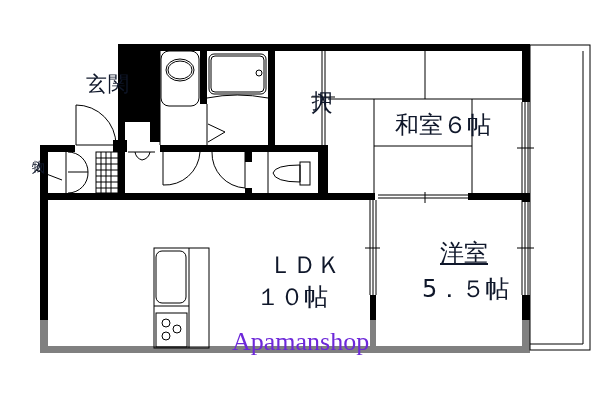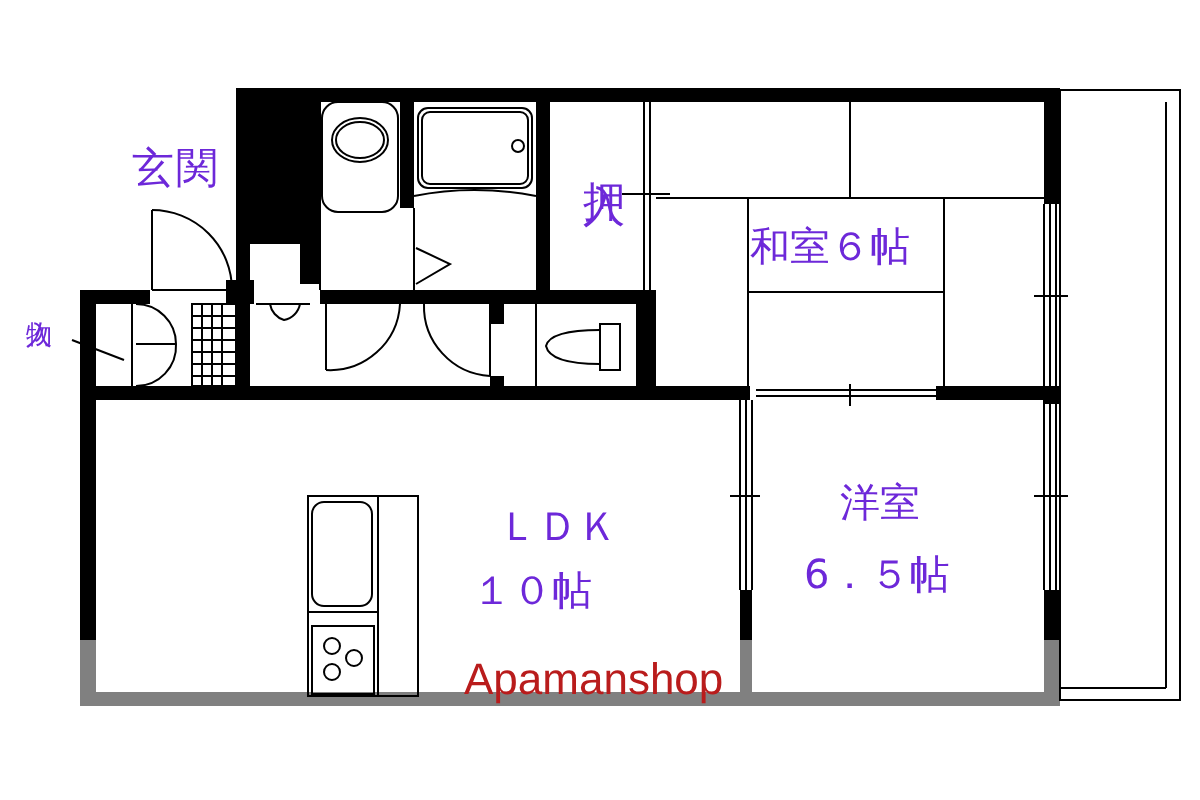--- a/index.html
+++ b/index.html
@@ -1,23 +1,23 @@
 <!DOCTYPE html>
 <html><head>
   <meta charset="utf-8">
   <style>
     html, body { margin: 0; padding: 0; background: #ffffff; }
     body { width: 600px; height: 400px; overflow: hidden; position: relative; font-family: "DejaVu Sans", sans-serif; }
     #plan { position: absolute; left: 0; top: 0; width: 600px; height: 400px; }
-    .lbl { position: absolute; color: #6d28d9; white-space: nowrap; line-height: 1; }
+    .lbl { position: absolute; color: #0f172a; white-space: nowrap; line-height: 1; margin-left: 20px; }
     .lbl-big { font-size: 21px; letter-spacing: 1px; }
-    .lbl-mid { font-size: 20px; }
+    .lbl-mid { font-size: 24px; }
     .lbl-small { font-size: 13px; }
     .vert { writing-mode: vertical-rl; text-orientation: upright; }
-    .wm { position: absolute; color: #b91c1c; font-family: Liberation Sans, sans-serif; font-size: 22px; letter-spacing: 0px; }
+    .wm { position: absolute; color: #6d28d9; font-family: Liberation Serif, serif; font-size: 26px; letter-spacing: 0px; }
   </style>
 </head>
 <body>
 
 <svg id="plan" viewBox="0 0 600 400" xmlns="http://www.w3.org/2000/svg">
 
   <g fill="#000">
 
     <rect x="118" y="44" width="412" height="7"></rect>
 
@@ -162,16 +162,16 @@
     <circle cx="166" cy="336" r="4"></circle>
   </g>
 </svg>
 
 <div class="lbl lbl-big" style="left:66px; top:74px;">玄関</div>
 <div class="lbl lbl-small vert" style="left:12px; top:150px;">物入</div>
 <div class="lbl lbl-big vert" style="left:291px; top:74px;">押入</div>
 <div class="lbl lbl-mid" style="left:375px; top:113px;">和室６帖</div>
 <div class="lbl lbl-mid" style="left:249px; top:253px;">ＬＤＫ</div>
 <div class="lbl lbl-mid" style="left:236px; top:285px;">１０帖</div>
-<div class="lbl lbl-mid" style="left:420px; top:241px;">洋室</div>
-<div class="lbl lbl-mid" style="left:402px; top:277px;">6．５帖</div>
+<div class="lbl lbl-mid" style="left:420px; top:241px;text-decoration:underline;">洋室</div>
+<div class="lbl lbl-mid" style="left:402px; top:277px;">5．５帖</div>
 
 <div class="wm" style="left:232px; top:327px;">Apamanshop</div>
 
 </body></html>

